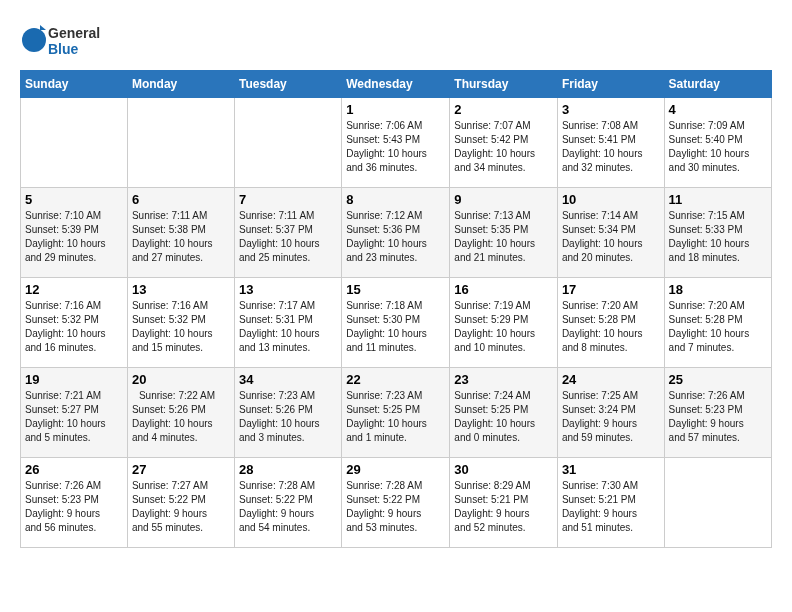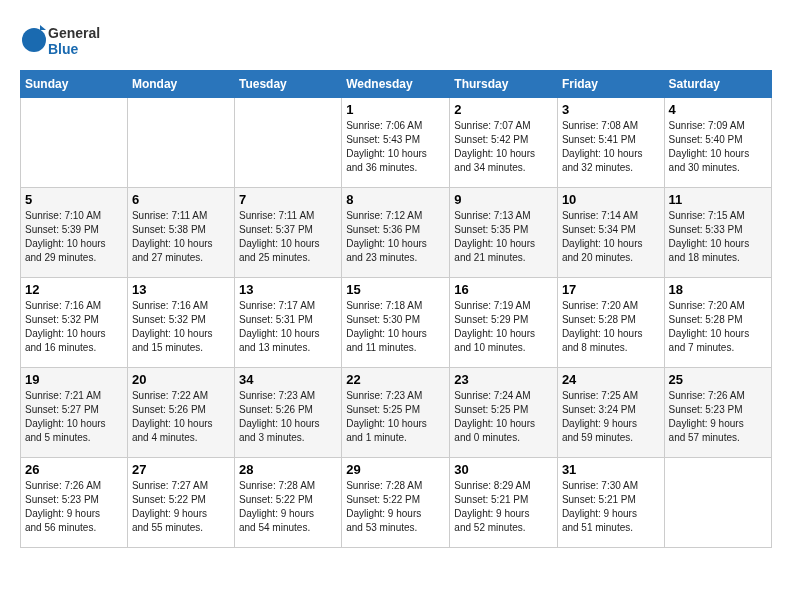--- a/index.html
+++ b/index.html
@@ -185,21 +185,21 @@
         <td><span class="day-num">18</span><span class="day-info" style="white-space: pre-line;">Sunrise: 7:20 AM
 Sunset: 5:28 PM
 Daylight: 10 hours
 and 7 minutes.</span></td>
       </tr>
       <tr>
         <td><span class="day-num">19</span><span class="day-info" style="white-space: pre-line;">Sunrise: 7:21 AM
 Sunset: 5:27 PM
 Daylight: 10 hours
 and 5 minutes.</span></td>
-        <td><span class="day-num">20</span><span class="day-info" style="white-space: pre-line;">Sunrise: 7:22 AM
+        <td><span class="day-num">20</span><span class="day-info" style="white-space: pre-line; margin-left: 7px;">Sunrise: 7:22 AM
 Sunset: 5:26 PM
 Daylight: 10 hours
 and 4 minutes.</span></td>
         <td><span class="day-num">34</span><span class="day-info" style="white-space: pre-line;">Sunrise: 7:23 AM
 Sunset: 5:26 PM
 Daylight: 10 hours
 and 3 minutes.</span></td>
         <td><span class="day-num">22</span><span class="day-info" style="white-space: pre-line;">Sunrise: 7:23 AM
 Sunset: 5:25 PM
 Daylight: 10 hours

